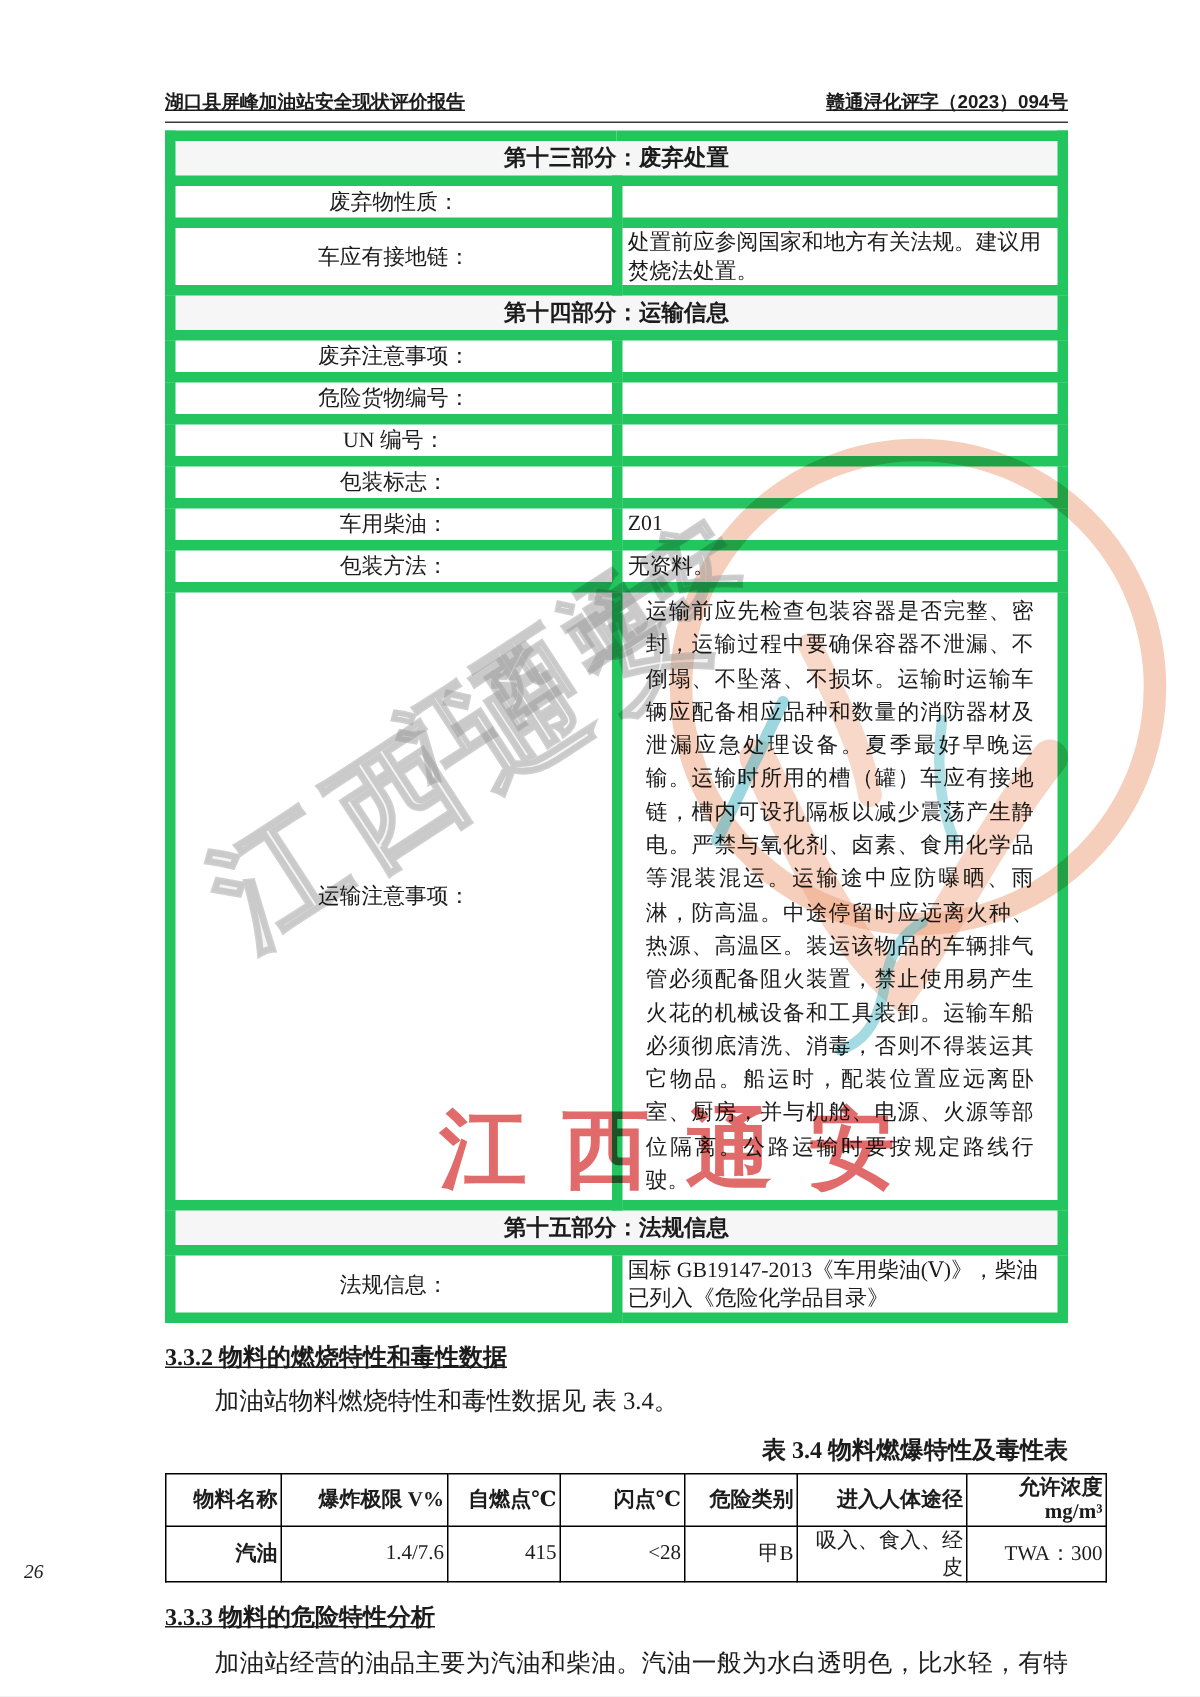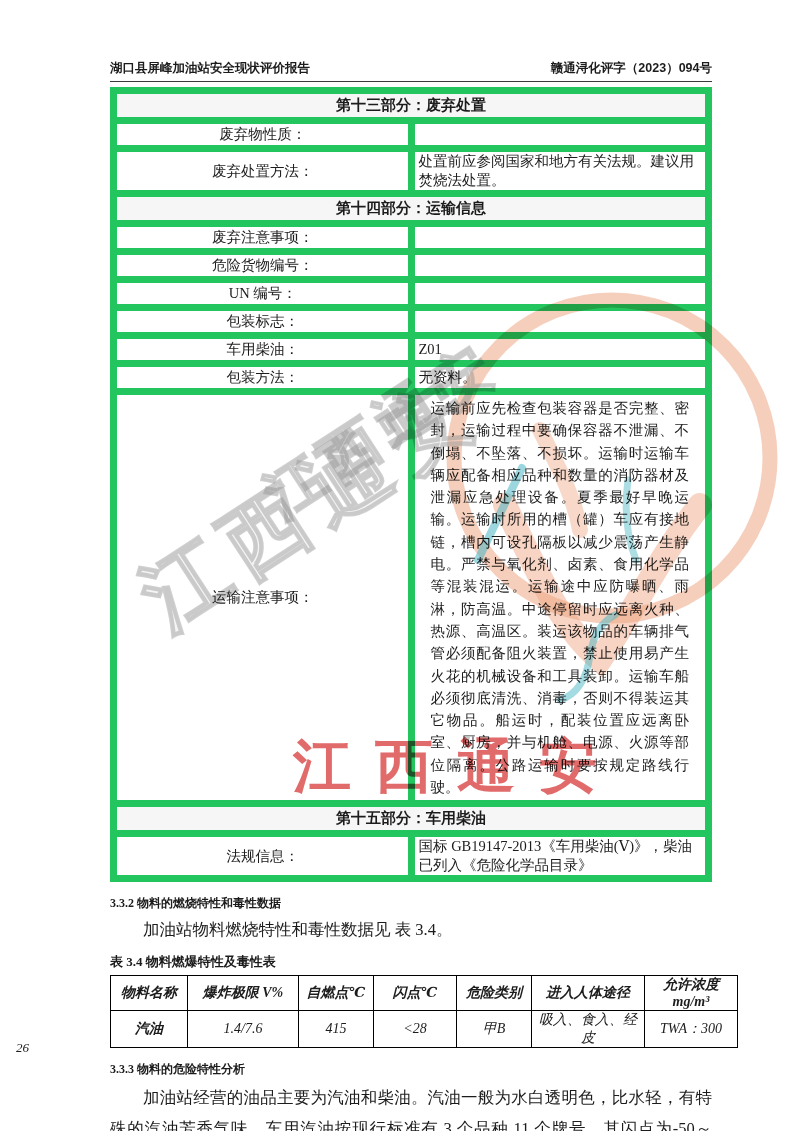--- a/index.html
+++ b/index.html
@@ -4,40 +4,40 @@
 <style>
   html,body{margin:0;padding:0;background:#e8e8e8;}
   .page{position:relative;width:800px;height:1131px;background:#ffffff;margin:0 auto;
         font-family:"Liberation Serif","DejaVu Serif",serif;color:#1c1c1c;overflow:hidden;}
   .content{position:absolute;left:110px;top:60px;width:602px;}
 
   
   .hdr{display:flex;justify-content:space-between;align-items:flex-end;
        font-family:"Liberation Sans","DejaVu Sans",sans-serif;
        font-size:12.5px;font-weight:bold;border-bottom:1.5px solid #3a3a3a;
-       padding-bottom:4px;margin-bottom:5px;}
+       padding-bottom:4px;margin-bottom:5px;text-decoration:underline;}
 
   
   table.msds{width:100%;border-collapse:collapse;font-size:14.5px;table-layout:fixed;}
   table.msds td{border:7px solid #22c55e;padding:0 4px;height:21px;vertical-align:middle;}
   table.msds td.sec{font-family:"Liberation Sans","DejaVu Sans",sans-serif;
        text-align:center;font-weight:bold;font-size:15px;height:23px;background:#f6f6f6;}
   table.msds td.lbl{width:108px;text-align:center;padding-right:3px;}
   table.msds td.val{text-align:left;}
   table.msds td.notes{line-height:22.3px;padding:2px 16px;text-align:justify;}
 
   
-  .h3{font-weight:bold;font-size:12px;margin:13px 0 4px 0;
-      font-family:"Liberation Serif","DejaVu Serif",serif;}
+  .h3{font-weight:bold;font-size:16px;margin:13px 0 4px 0;
+      font-family:"Liberation Serif","DejaVu Serif",serif;text-decoration:underline;}
   .para{font-size:16.5px;line-height:31px;text-align:justify;text-indent:2em;margin:2px 0;}
   .para.tight{margin:2px 0 8px 0;line-height:28px;}
 
   
-  .t34-title{text-align:left;font-weight:bold;font-size:13px;margin:9px 0 4px 0;}
-  table.t34{width:100%;border-collapse:collapse;font-size:14px;text-align:center;table-layout:fixed;font-style:italic;}
+  .t34-title{text-align:right;font-weight:bold;font-size:16px;margin:9px 0 4px 0;}
+  table.t34{width:100%;border-collapse:collapse;font-size:14px;text-align:right;table-layout:fixed;}
   table.t34 th,table.t34 td{border:1px solid #000;padding:0 2px;height:22px;vertical-align:middle;}
   table.t34 th{font-weight:bold;font-size:14px;height:24px;}
   .c0{width:72px}.c1{width:106px}.c2{width:70px}.c3{width:78px}.c4{width:70px}.c5{width:108px}.c6{width:88px}
 
   
   .pagenum{position:absolute;left:16px;top:1040px;width:800px;text-align:left;
            font-size:13px;color:#222;font-style:italic;}
 
   
   .wm-layer{position:absolute;inset:0;pointer-events:none;mix-blend-mode:multiply;z-index:6;}
@@ -66,21 +66,21 @@
     <table class="msds">
       <tbody>
           <tr>
             <td class="sec" colspan="2">第十三部分：废弃处置</td>
           </tr>
       <tr>
         <td class="lbl">废弃物性质：</td>
         <td class="val"></td>
       </tr>
       <tr>
-        <td class="lbl">废弃处置方法：</td>
+        <td class="lbl">车应有接地链：</td>
         <td class="val">处置前应参阅国家和地方有关法规。建议用焚烧法处置。</td>
       </tr>
       <tr>
             <td class="sec" colspan="2">第十四部分：运输信息</td>
           </tr>
 
       <tr>
         <td class="lbl">废弃注意事项：</td>
         <td class="val"></td>
       </tr>
@@ -103,21 +103,21 @@
       <tr>
         <td class="lbl">包装方法：</td>
         <td class="val">无资料。</td>
       </tr>
       <tr>
         <td class="lbl">运输注意事项：</td>
         <td class="val notes">运输前应先检查包装容器是否完整、密封，运输过程中要确保容器不泄漏、不倒塌、不坠落、不损坏。运输时运输车辆应配备相应品种和数量的消防器材及泄漏应急处理设备。夏季最好早晚运输。运输时所用的槽（罐）车应有接地链，槽内可设孔隔板以减少震荡产生静电。严禁与氧化剂、卤素、食用化学品等混装混运。运输途中应防曝晒、雨淋，防高温。中途停留时应远离火种、热源、高温区。装运该物品的车辆排气管必须配备阻火装置，禁止使用易产生火花的机械设备和工具装卸。运输车船必须彻底清洗、消毒，否则不得装运其它物品。船运时，配装位置应远离卧室、厨房，并与机舱、电源、火源等部位隔离。公路运输时要按规定路线行驶。</td>
       </tr>
 
       <tr>
-            <td class="sec" colspan="2">第十五部分：车用柴油</td>
+            <td class="sec" colspan="2">第十五部分：法规信息</td>
           </tr>
       <tr>
         <td class="lbl">法规信息：</td>
         <td class="val">国标 GB19147-2013《车用柴油(Ⅴ)》，柴油已列入《危险化学品目录》</td>
       </tr>
     </tbody>
       </table>
 
     <div class="h3">3.3.2 物料的燃烧特性和毒性数据</div>
     <div class="para tight">加油站物料燃烧特性和毒性数据见 表 3.4。</div>

